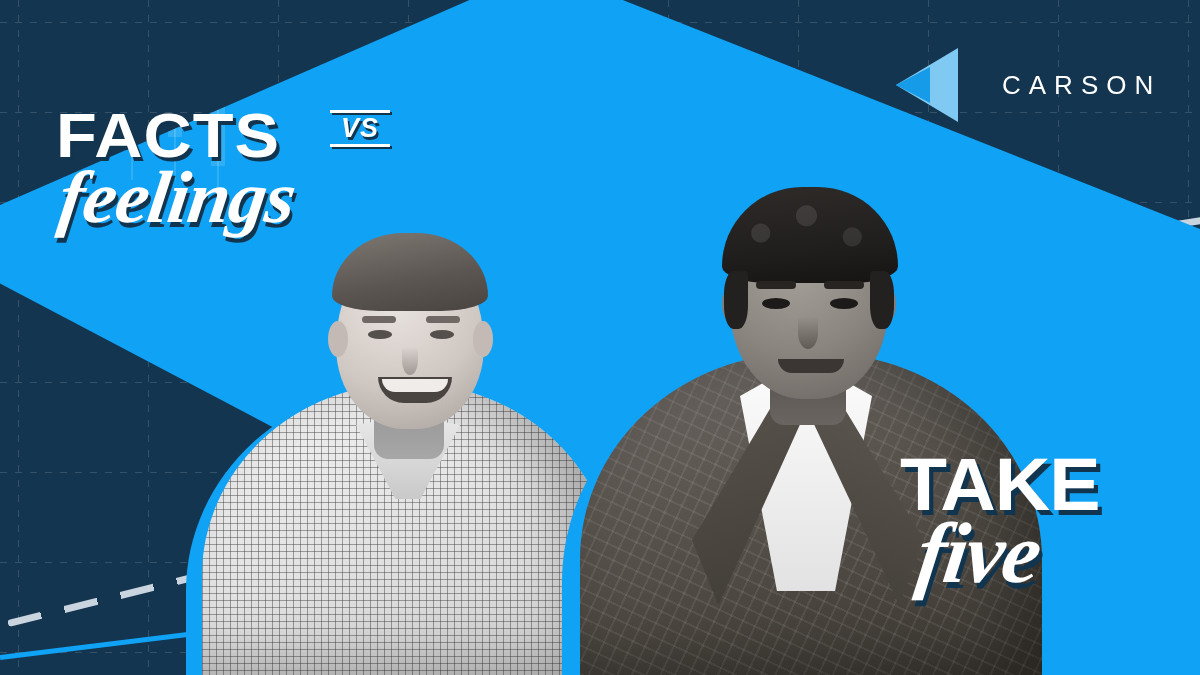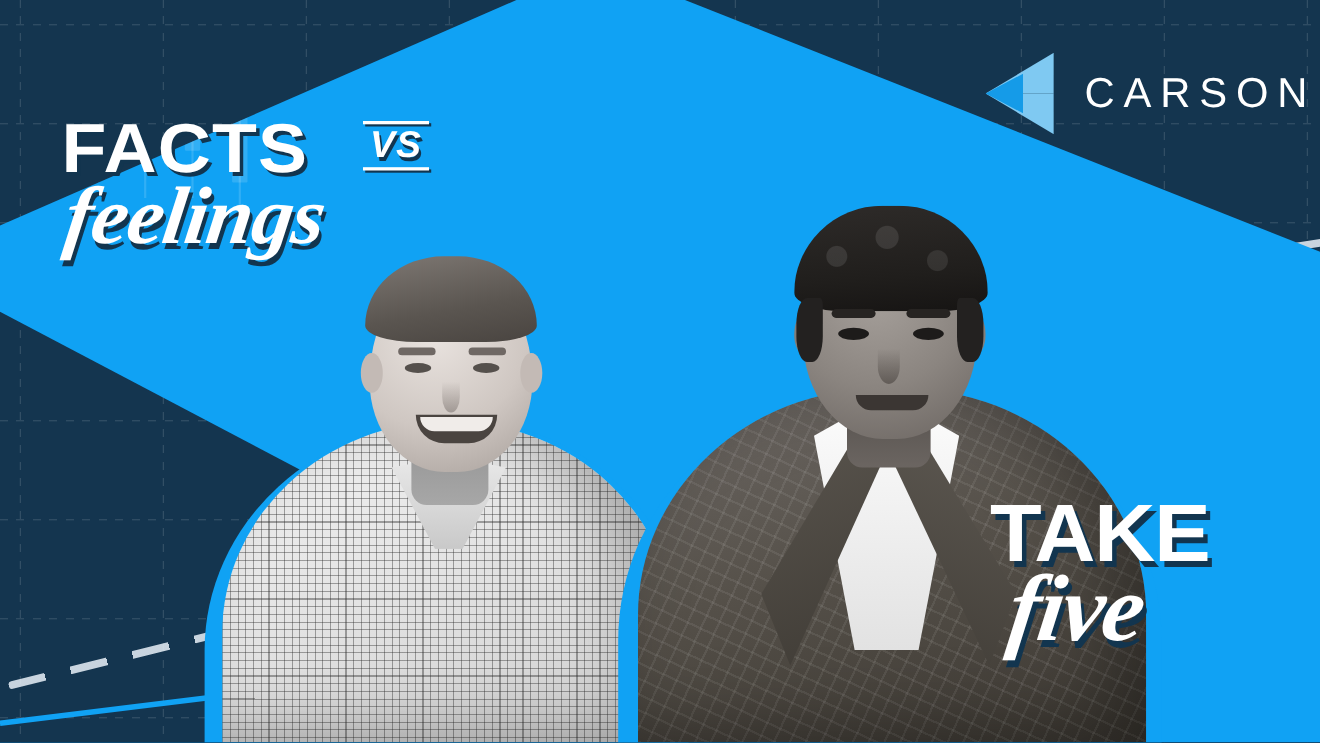--- a/index.html
+++ b/index.html
@@ -57,21 +57,21 @@
   .facts-word{
     font-family:"Liberation Sans", sans-serif;
     font-weight:bold;font-style:normal;
     font-size:63px;letter-spacing:1px;color:#ffffff;
     -webkit-text-stroke:0px;
     text-shadow:3px 4px 0 #12354f;
     line-height:1;transform:scaleX(1.06);transform-origin:left center;
   }
   .vs-box{position:absolute;right:-4px;top:6px;width:60px;text-align:center;}
   .vs-box .rule{height:3px;background:#ffffff;box-shadow:2px 2px 0 #12354f;}
-  .vs-box .vs{font-size:34px;font-style:italic;font-weight:bold;color:#fff;
+  .vs-box .vs{font-size:27px;font-style:italic;font-weight:bold;color:#fff;
     text-shadow:2px 3px 0 #12354f;letter-spacing:1px;line-height:1.15;}
   .feelings-word{
     position:absolute;left:6px;top:56px;
     font-family:"Liberation Serif", serif;
     font-style:italic;font-weight:bold;font-size:74px;color:#fff;
     text-shadow:3px 5px 0 #12354f;
     transform:skewX(-8deg) scaleX(1.02);
     letter-spacing:-1px;line-height:1;
   }
 
@@ -88,21 +88,21 @@
     font-family:"Liberation Serif", serif;font-style:italic;font-weight:bold;
     font-size:86px;color:#ffffff;text-shadow:4px 6px 0 #12354f;
     transform:skewX(-8deg);letter-spacing:-2px;line-height:1;
   }
 
   
   .carson{position:absolute;left:896px;top:48px;display:flex;align-items:center;gap:28px;}
   .carson-mark{position:relative;width:62px;height:74px;}
   .carson-word{
     font-family:"Liberation Sans", sans-serif;font-weight:400;
-    font-size:38px;letter-spacing:8px;color:#ffffff;
+    font-size:26px;letter-spacing:8px;color:#ffffff;margin-left:16px;
   }
 </style>
 </head>
 <body>
 
 <div id="stage">
 
   <div class="layer navy-base"></div>
 
   <div class="layer">

